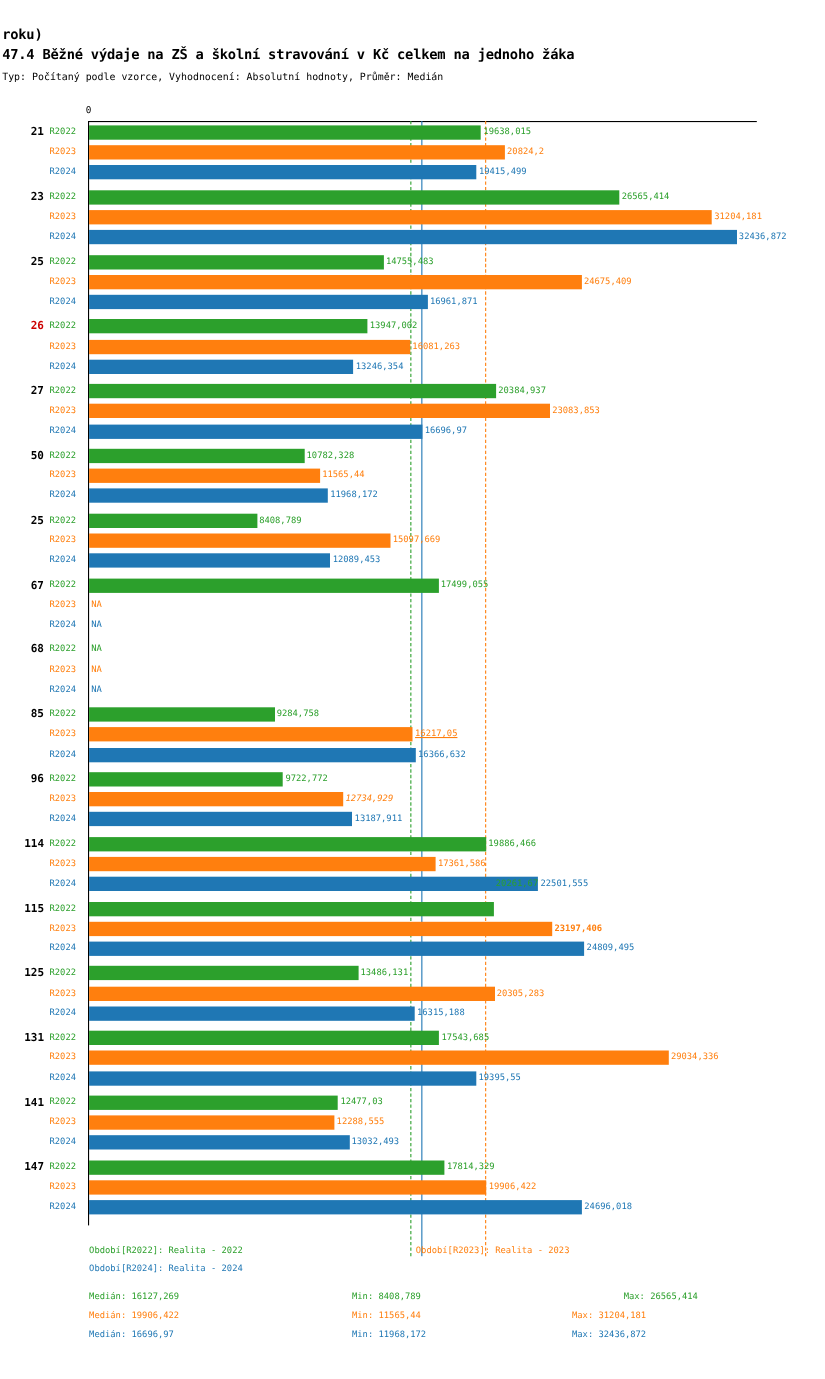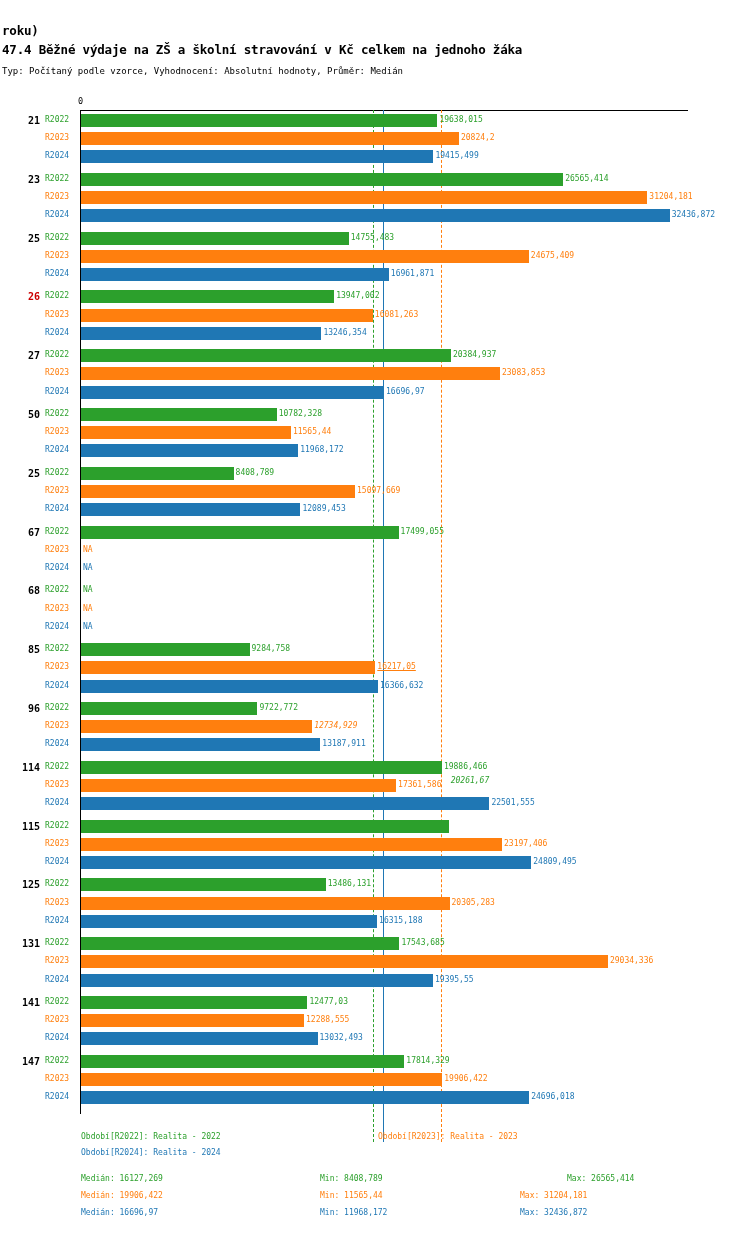--- a/index.html
+++ b/index.html
@@ -221,24 +221,24 @@
       <div class="bar" style="left: 81px; top: 760.8px; width: 360.925px; background: rgb(44, 160, 44);"></div>
       <div class="bar-val" style="left: 443.925px; top: 761.8px; color: rgb(44, 160, 44);">19886,466</div>
       <div class="ser-label" style="left: 45px; top: 780px; color: rgb(255, 127, 14);">R2023</div>
       <div class="bar" style="left: 81px; top: 779px; width: 315.1px; background: rgb(255, 127, 14);"></div>
       <div class="bar-val" style="left: 398.1px; top: 780px; color: rgb(255, 127, 14);">17361,586</div>
       <div class="ser-label" style="left: 45px; top: 798.2px; color: rgb(31, 119, 180);">R2024</div>
       <div class="bar" style="left: 81px; top: 797.2px; width: 408.386px; background: rgb(31, 119, 180);"></div>
       <div class="bar-val" style="left: 491.386px; top: 798.2px; color: rgb(31, 119, 180);">22501,555</div>
       <div class="ser-label" style="left: 45px; top: 820.6px; color: rgb(44, 160, 44);">R2022</div>
       <div class="bar" style="left: 81px; top: 819.6px; width: 367.734px; background: rgb(44, 160, 44);"></div>
-      <div class="bar-val" style="left: 450.734px; top: 776px; color: rgb(44, 160, 44); font-style: italic;">20261,67</div>
+      <div class="bar-val" style="left: 450.734px; top: 798px; color: rgb(44, 160, 44);">20261,67</div>
       <div class="ser-label" style="left: 45px; top: 838.8px; color: rgb(255, 127, 14);">R2023</div>
       <div class="bar" style="left: 81px; top: 837.8px; width: 421.016px; background: rgb(255, 127, 14);"></div>
-      <div class="bar-val" style="left: 504.016px; top: 838.8px; color: rgb(255, 127, 14);">23197,406</div>
+      <div class="bar-val" style="left: 504.016px; top: 838.8px; color: rgb(255, 127, 14); font-weight: bold;">23197,406</div>
       <div class="ser-label" style="left: 45px; top: 857px; color: rgb(31, 119, 180);">R2024</div>
       <div class="bar" style="left: 81px; top: 856px; width: 450.274px; background: rgb(31, 119, 180);"></div>
       <div class="bar-val" style="left: 533.274px; top: 857px; color: rgb(31, 119, 180);">24809,495</div>
       <div class="ser-label" style="left: 45px; top: 879.4px; color: rgb(44, 160, 44);">R2022</div>
       <div class="bar" style="left: 81px; top: 878.4px; width: 244.763px; background: rgb(44, 160, 44);"></div>
       <div class="bar-val" style="left: 327.763px; top: 879.4px; color: rgb(44, 160, 44);">13486,131</div>
       <div class="ser-label" style="left: 45px; top: 897.6px; color: rgb(255, 127, 14);">R2023</div>
       <div class="bar" style="left: 81px; top: 896.6px; width: 368.526px; background: rgb(255, 127, 14);"></div>
       <div class="bar-val" style="left: 451.526px; top: 897.6px; color: rgb(255, 127, 14);">20305,283</div>
       <div class="ser-label" style="left: 45px; top: 915.8px; color: rgb(31, 119, 180);">R2024</div>

